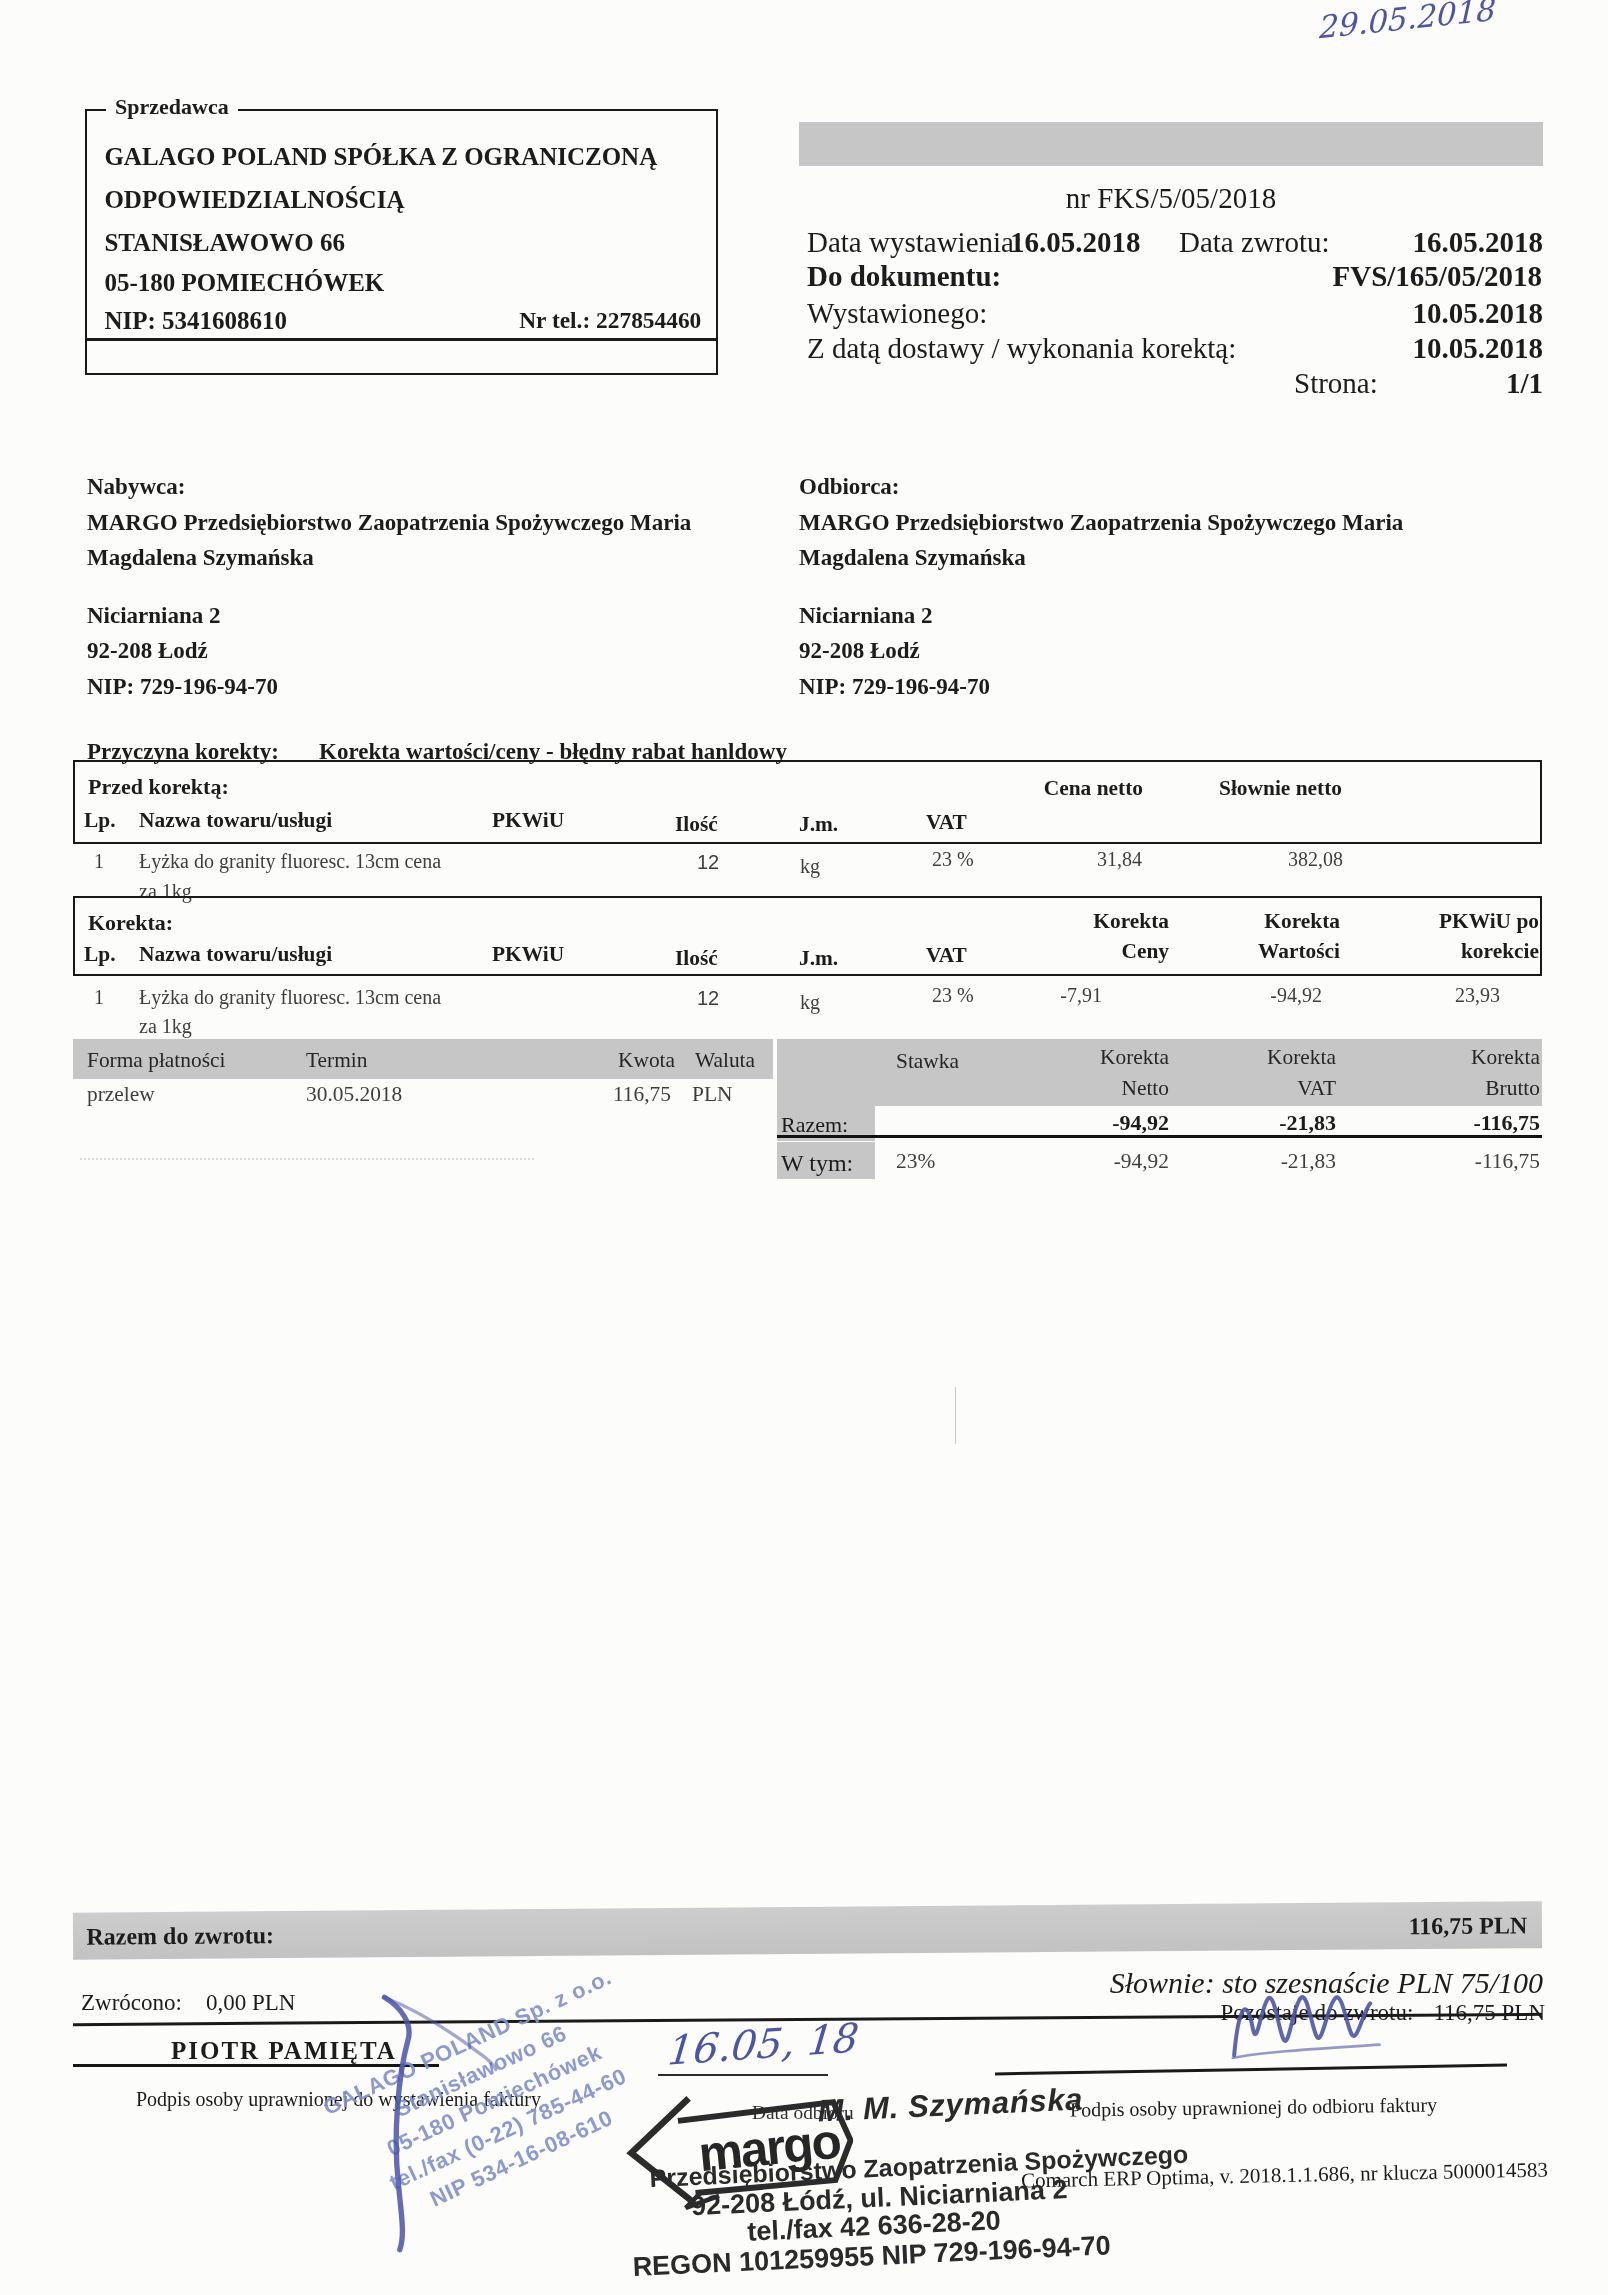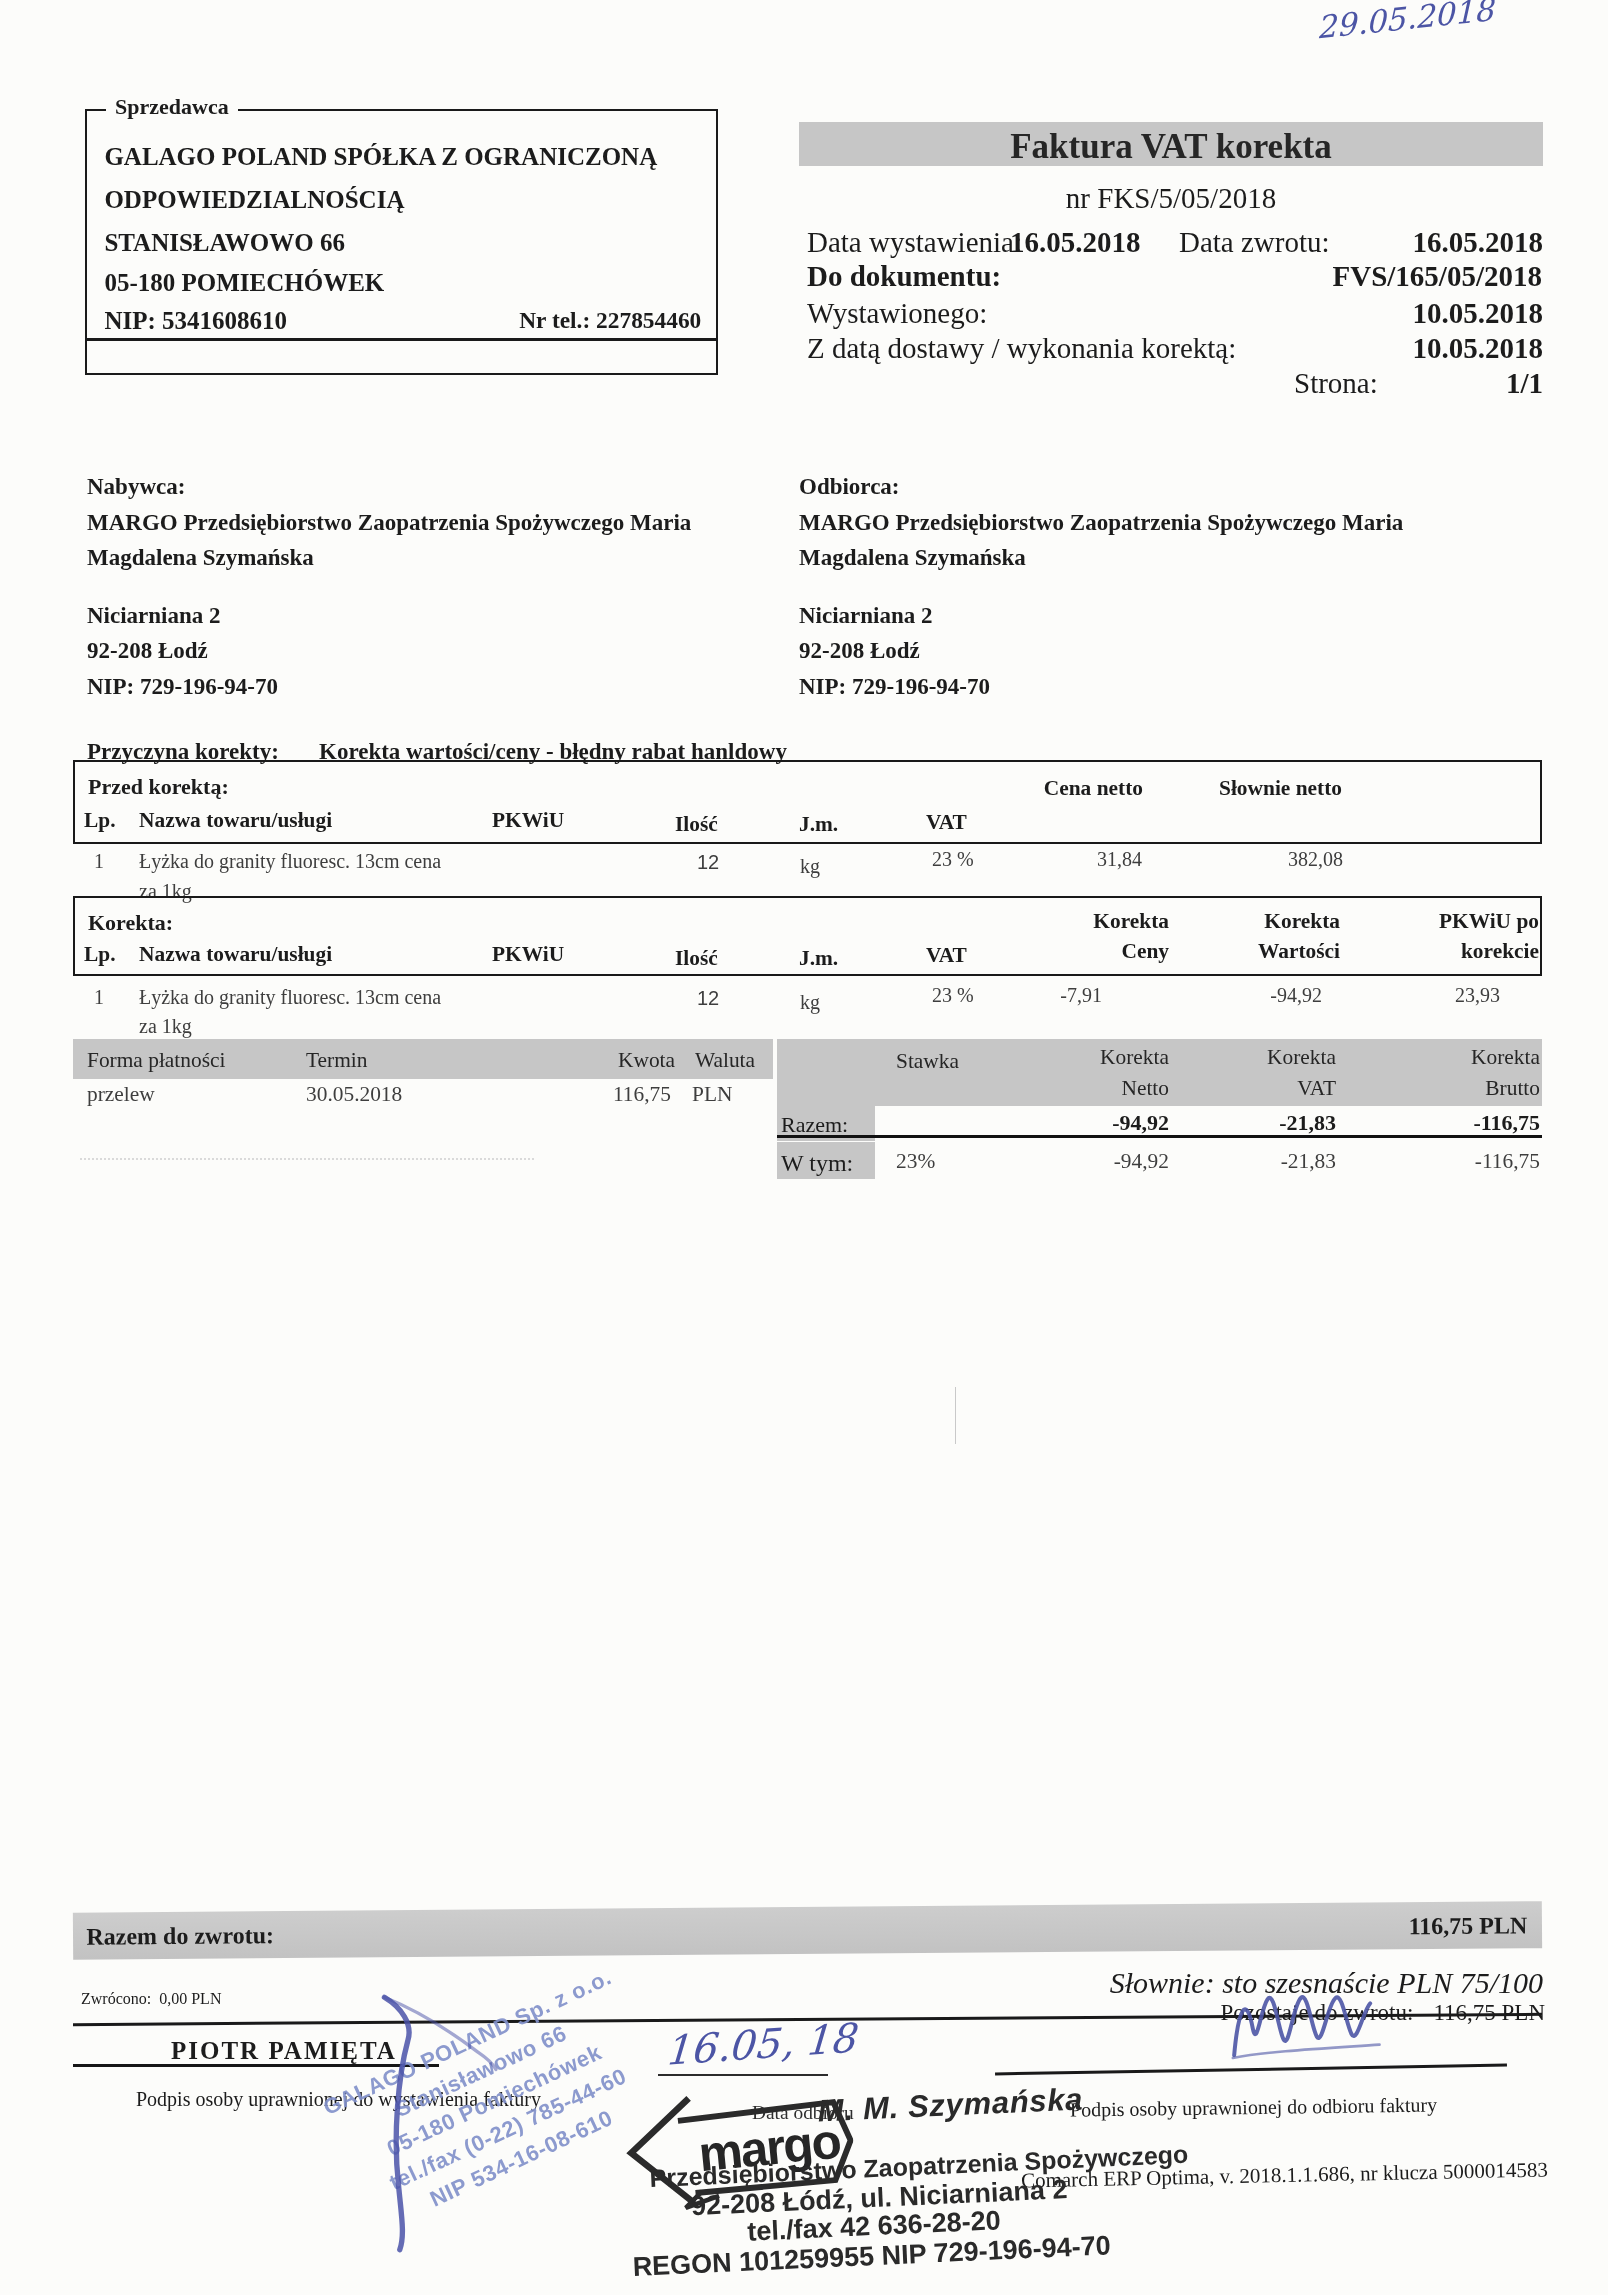--- a/index.html
+++ b/index.html
@@ -104,21 +104,21 @@
   .in-net{left:1049px;top:1150px;width:120px}.in-vat{left:1216px;top:1150px;width:120px}
   .in-gross{left:1403px;top:1150px;width:137px}
   .dots{left:80px;top:1158px;width:454px;border-top:2px dotted #dadada;height:0}
   .vline-artifact{left:955px;top:1387px;width:1.3px;height:57px;background:#c9c9c9}
 
   
   .return-band{left:73px;top:1907px;width:1469px;height:47px;background:linear-gradient(180deg,#cdcdcd,#c2c2c2);transform:rotate(-0.45deg)}
   .return-band .lab{position:absolute;left:13.4px;top:10.7px;font-size:24px}
   .return-band .val{position:absolute;right:14.7px;top:10.7px;font-size:24px}
   .words{left:1042px;top:1966px;width:501px;font-size:30px}
-  .zwrocono{left:81px;top:1990px;font-size:16px;display:flex;gap:8px}
+  .zwrocono{left:81px;top:1990px;font-size:23px;display:flex;gap:24px}
   .pozostaje{left:1069px;top:2000px;width:476px;font-size:23px;display:flex;justify-content:flex-end;gap:20px}
   .line-long{left:73px;top:2018px;width:1469px;height:2.7px;background:#1a1a1a;transform:rotate(-0.4deg)}
   .issuer-name{left:171px;top:2037px;font-size:25px;letter-spacing:2px}
   .line-issuer{left:73px;top:2064px;width:366px;height:2.7px;background:#161616}
   .issuer-cap{left:136px;top:2088px;font-size:20px}
   .hw-mid{left:668px;top:2022px;font-size:40px;transform:rotate(-4deg) skewX(-10deg)}
   .line-mid{left:658px;top:2074px;width:170px;height:2px;background:#2c2c2c}
   .data-odb{left:752px;top:2102px;font-size:19.4px;color:#2e2e2e}
   .line-recv{left:995px;top:2068px;width:512px;height:2.7px;background:#1a1a1a;transform:rotate(-1deg)}
   .recv-cap{left:1070px;top:2096px;font-size:20px;transform:rotate(-0.8deg)}
@@ -153,21 +153,20 @@
     <div class="abs b s-n1">GALAGO POLAND SPÓŁKA Z OGRANICZONĄ</div>
     <div class="abs b s-n2">ODPOWIEDZIALNOŚCIĄ</div>
     <div class="abs b s-st">STANISŁAWOWO 66</div>
     <div class="abs b s-ci">05-180 POMIECHÓWEK</div>
     <div class="abs b s-nip">NIP: 5341608610</div>
     <div class="abs b s-tel">Nr tel.: 227854460</div>
     <div class="abs s-sep"></div>
   </div>
 
   <div class="abs title-band"></div>
-  <div class="abs b title-text">Faktura VAT korekta</div>
   <div class="abs doc-number">nr FKS/5/05/2018</div>
 
   <div class="abs fs34 r1l">Data wystawienia:</div>
   <div class="abs fs34 b r1v">16.05.2018</div>
   <div class="abs fs34 r1l2">Data zwrotu:</div>
   <div class="abs fs34 b right rv-far">16.05.2018</div>
   <div class="abs fs34 b r2l">Do dokumentu:</div>
   <div class="abs fs34 b right r2v">FVS/165/05/2018</div>
   <div class="abs fs34 r3l">Wystawionego:</div>
   <div class="abs fs34 b right r3v">10.05.2018</div>

